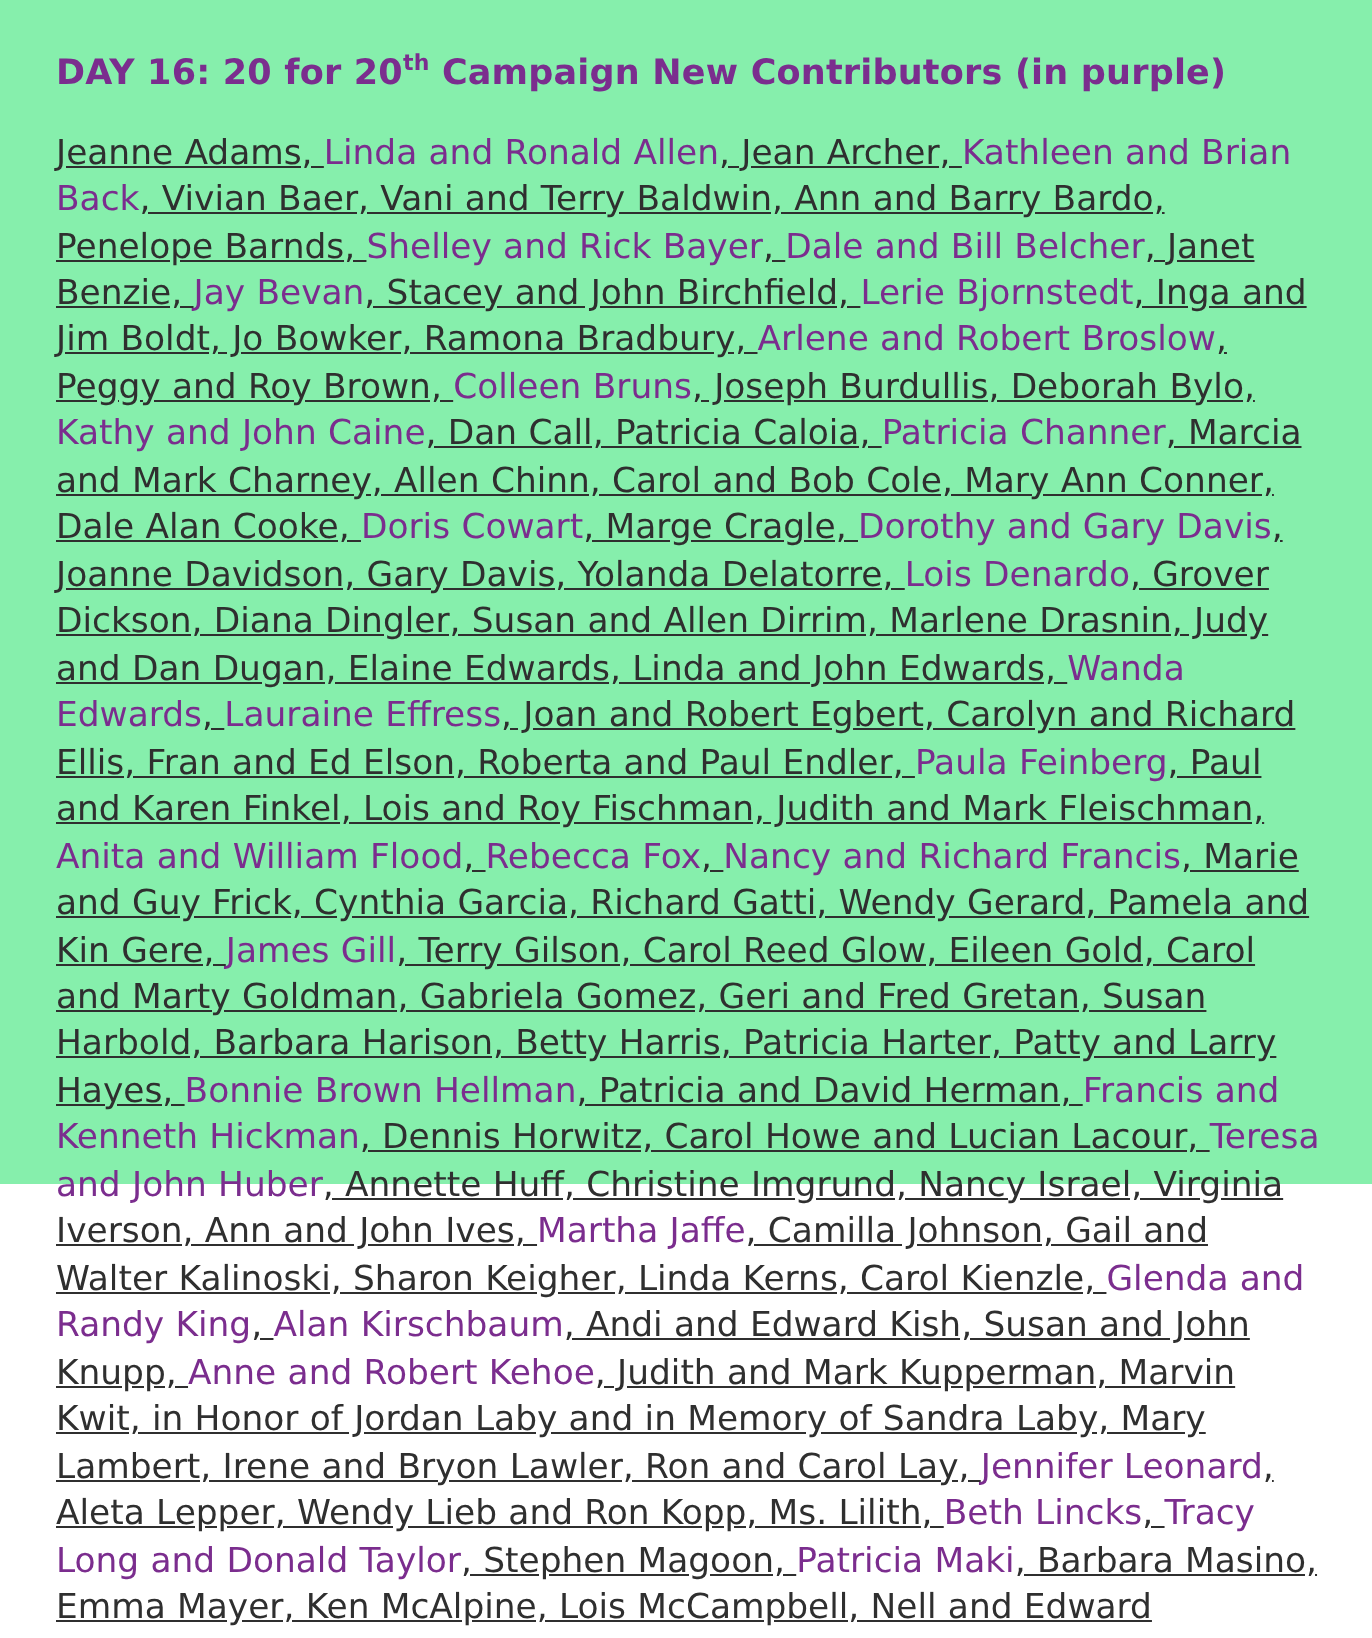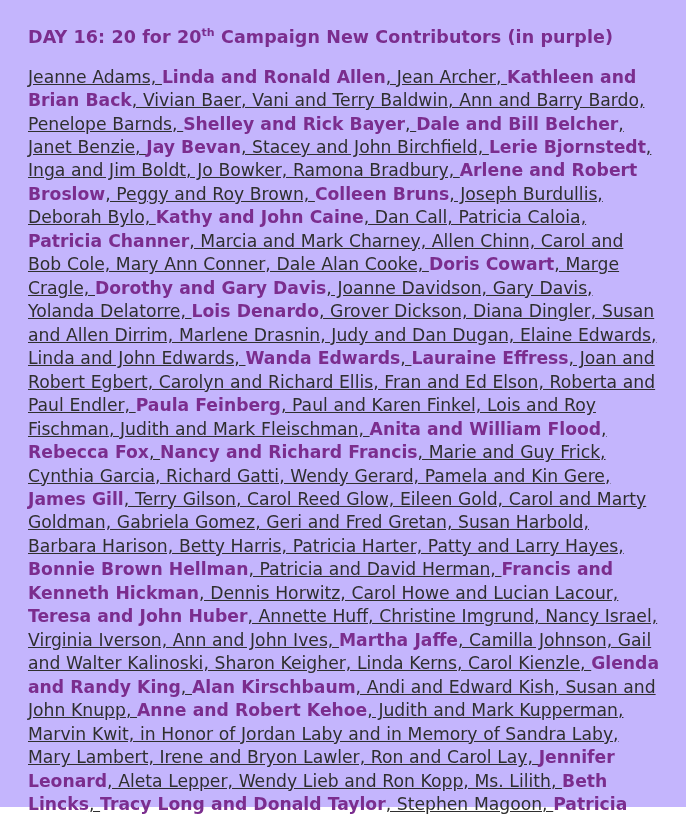--- a/index.html
+++ b/index.html
@@ -9,23 +9,23 @@
   }
   body {
     width: 686px;
     height: 819px;
     font-family: "DejaVu Sans", sans-serif;
     overflow: hidden;
   }
   .page {
     box-sizing: border-box;
     width: 686px;
-    height: 807px;
+    height: 592px;
     padding: 26px 24px 10px 28px;
-    background: #c4b5fd;
+    background: #86efac;
   }
   .heading {
     font-size: 17.5px;
     font-weight: bold;
     color: #7b2d8e;
     margin: 0 0 4px 0;
     line-height: 1.28;
     letter-spacing: 0.1px;
   }
   .heading sup {
@@ -35,21 +35,21 @@
   }
   .body-text {
     font-size: 17.2px;
     line-height: 1.365;
     color: #2f2f2f;
     text-align: left;
     word-spacing: 0.2px;
   }
   .hl {
     color: #7b2d8e;
-    font-weight: bold;
+    font-weight: normal;
   }
   .plain {
     color: #2f2f2f;
     font-weight: normal;
     text-decoration: underline;
   }
 </style>
 </head>
 <body>
 

